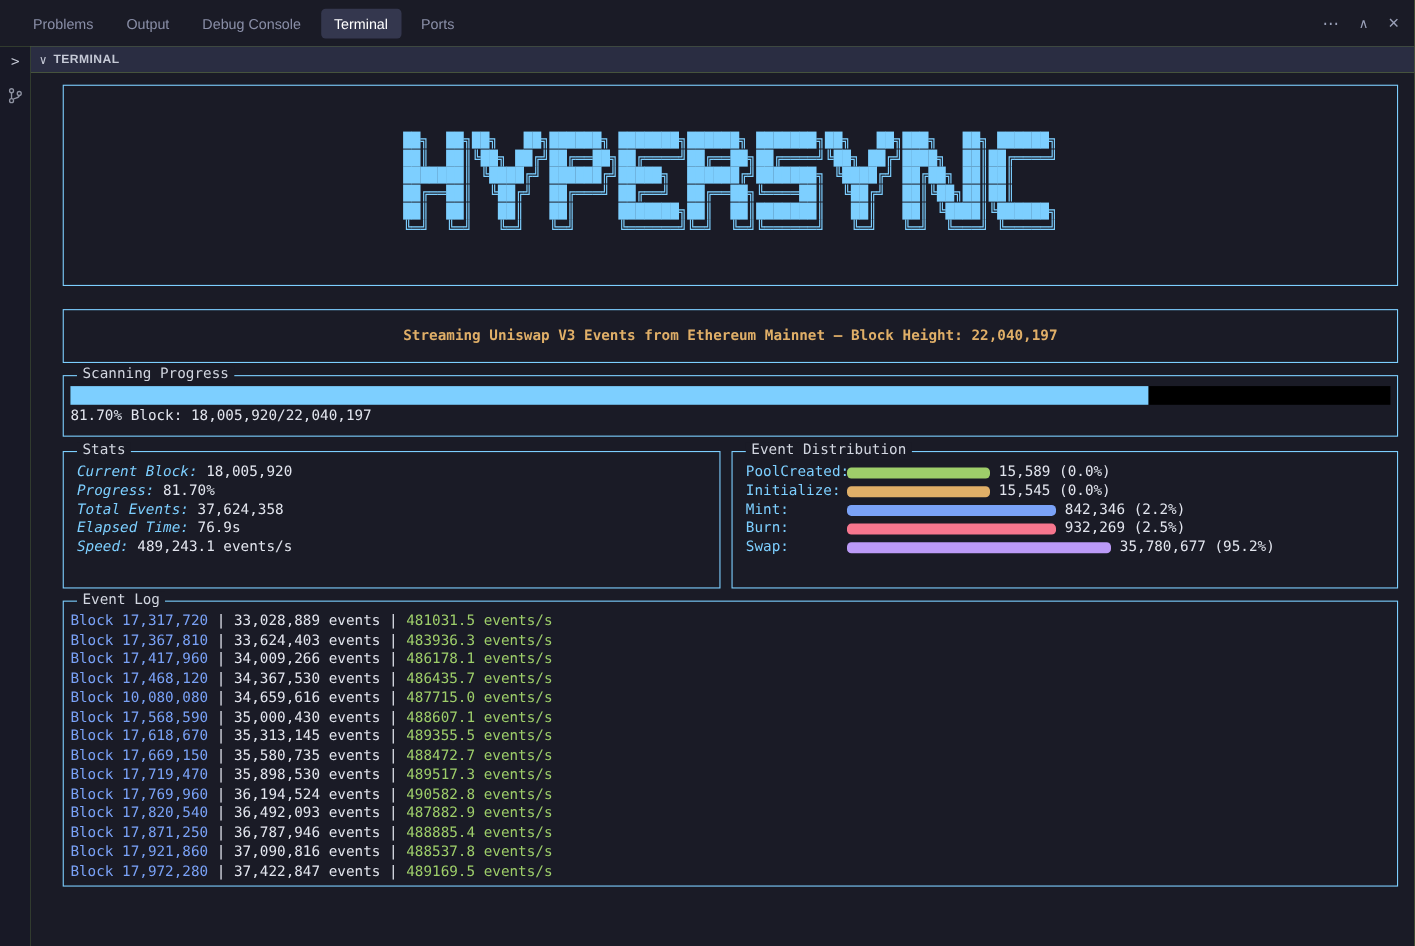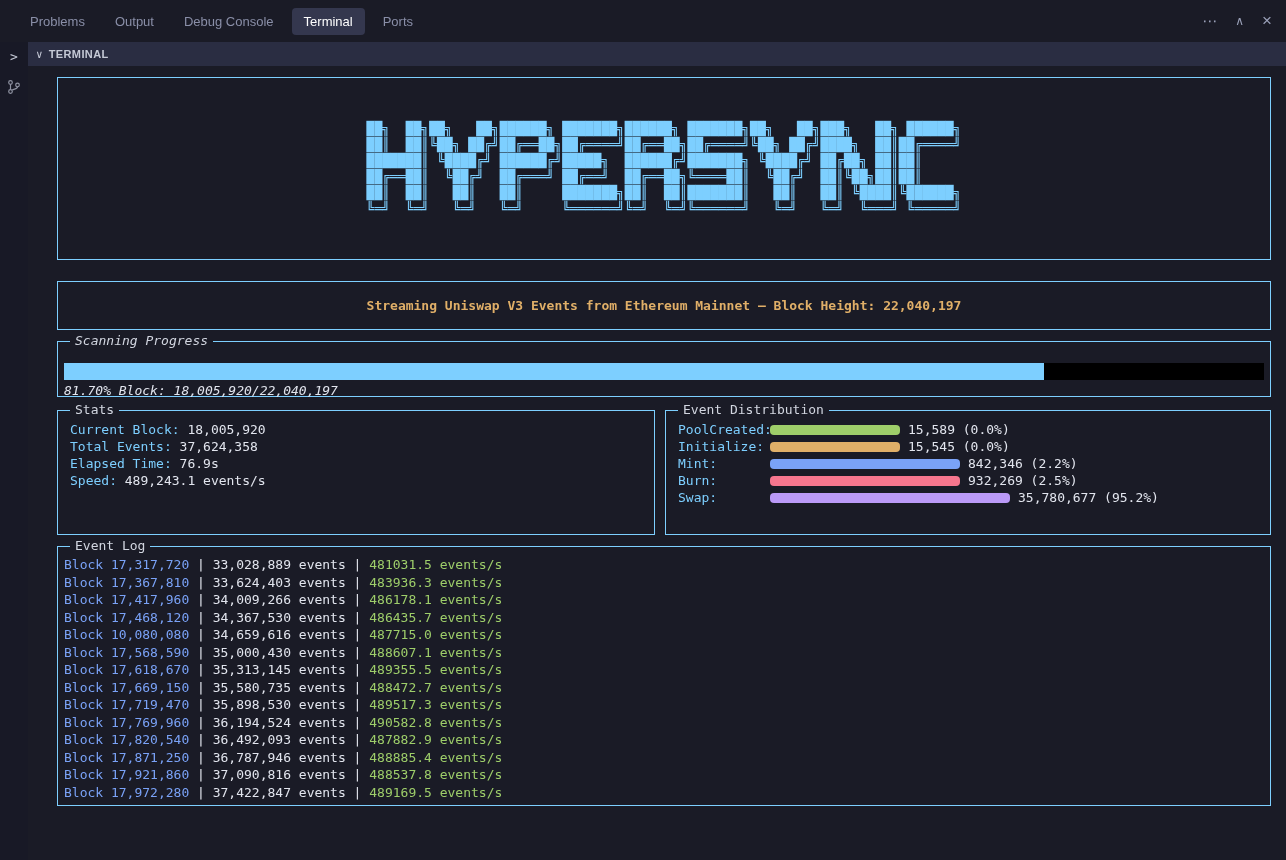--- a/index.html
+++ b/index.html
@@ -40,38 +40,38 @@
   .tui-box { border:1px solid #7dcfff; position:relative; width:1214px; }
   .box-title { position:absolute; top:-9px; left:12px; background:#1a1b26; padding:0 5px;
                font-size:13px; color:#d2d6e0; line-height:16px; }
 
   .banner-box { height:183px; display:flex; align-items:center; justify-content:center; }
   .ascii { color:#7dcfff; font-size:13px; line-height:16px; white-space:pre; }
 
   .subtitle-box { height:49px; margin-top:21px; display:flex; align-items:center; justify-content:center; }
   .subtitle { color:#e0af68; font-weight:bold; font-size:13px; }
 
-  .scanning-box { height:56px; margin-top:11px; padding:21px 6px 0 6px;font-style:italic; }
+  .scanning-box { height:56px; margin-top:11px; padding:9px 6px 0 6px; }
   .progress-track { height:17px; background:#000000; width:100%; }
   .progress-fill { height:100%; background:#7dcfff; }
   .progress-status { margin-top:3px; font-size:13px; color:#e2e5ee; }
 
   .two-col { display:flex; gap:10px; margin-top:13px; width:1214px; }
   .stats-box { width:598px; height:125px; padding:10px 20px 0 12px; }
   .stat-row { line-height:17px; white-space:nowrap; }
   .dist-box { flex:1; height:125px; padding:10px 27px 0 12px; }
   .dist-row { display:flex; align-items:center; height:17px; }
   .dist-label { width:92px; color:#7dcfff; flex:0 0 auto; }
   .dist-bar { height:10px; border-radius:4px; margin-right:8px; flex:0 0 auto; }
   .dist-value { color:#e2e5ee; white-space:nowrap; }
 
   .log-box { height:260px; margin-top:11px; padding:9px 12px 0 6px; }
   .log-row { line-height:17.5px; white-space:pre; }
 
-  .c-cyan { color:#7dcfff; }
+  .c-cyan { color:#7dcfff;font-style:italic; }
   .c-blue { color:#7aa2f7; }
   .c-green { color:#9ece6a; }
   .c-fg { color:#e2e5ee; }
 </style>
 </head>
 <body>
 
 <div class="app">
 
   <div class="tabbar">
@@ -131,20 +131,24 @@
           <div class="progress-status">81.70% Block: 18,005,920/22,040,197</div>
         </div>
 
         <div class="two-col">
 
           <div class="tui-box stats-box">
             <span class="box-title">Stats</span>
             <div class="stat-row">
               <span class="c-cyan">Current Block:</span>
               <span class="c-fg">18,005,920</span>
+            </div>
+            <div class="stat-row">
+              <span class="c-cyan">Progress:</span>
+              <span class="c-fg">81.70%</span>
             </div>
             <div class="stat-row">
               <span class="c-cyan">Total Events:</span>
               <span class="c-fg">37,624,358</span>
             </div>
             <div class="stat-row">
               <span class="c-cyan">Elapsed Time:</span>
               <span class="c-fg">76.9s</span>
             </div>
             <div class="stat-row">

